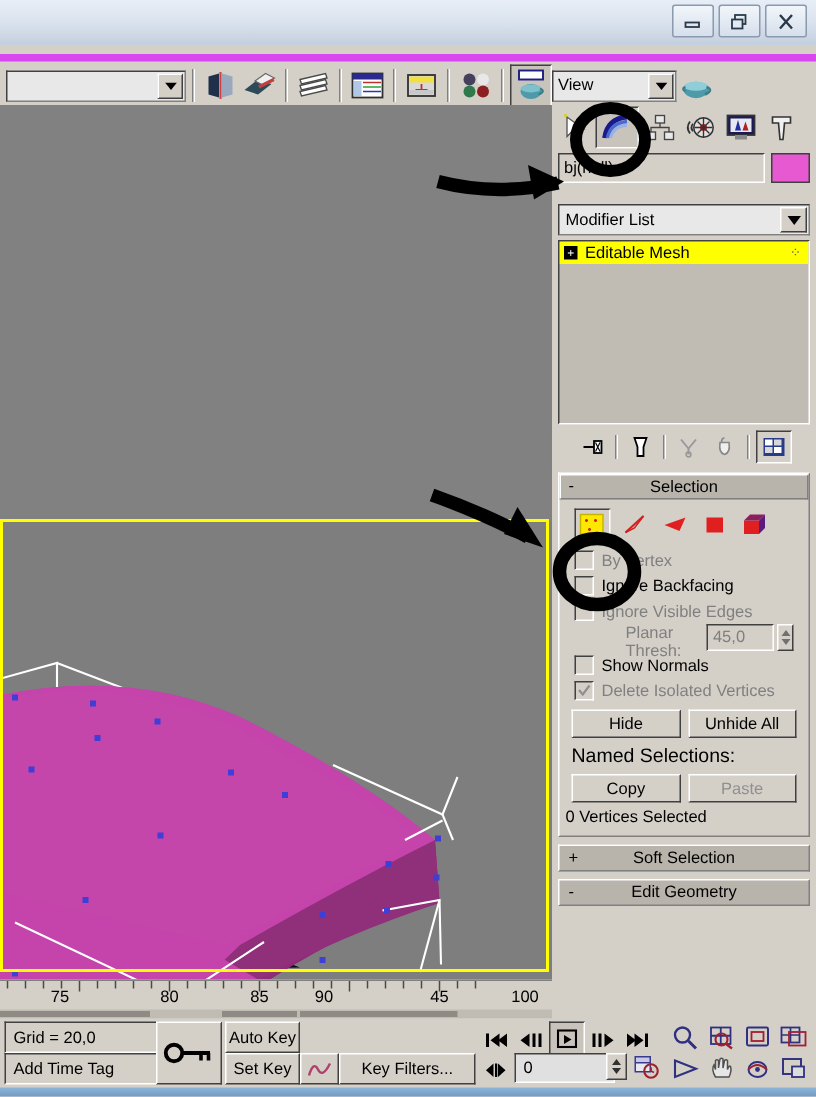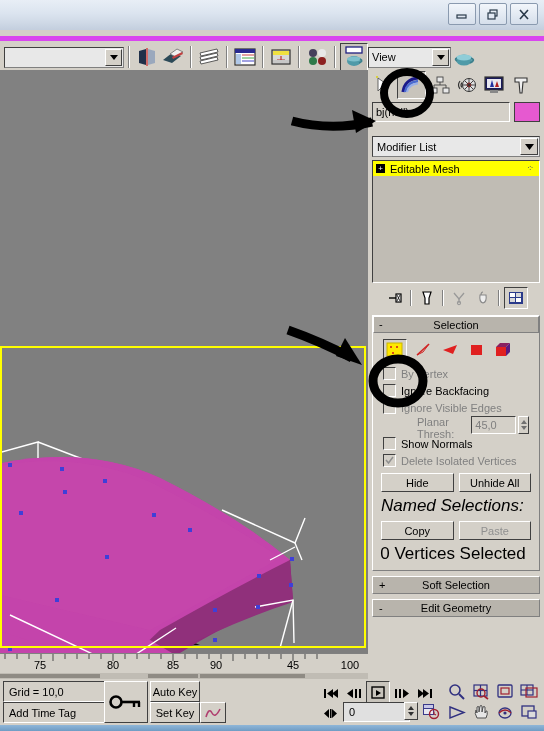--- a/index.html
+++ b/index.html
@@ -108,22 +108,22 @@
     display:flex;align-items:center;padding-left:3px;font-size:11px;}
   .spinfield.dim{color:#808080;}
   .spinner{width:12px;height:16px;background:#d4d0c8;border:1px solid #fff;
     border-right-color:#404040;border-bottom-color:#404040;
     display:flex;flex-direction:column;align-items:center;justify-content:center;}
   .btnrow{display:flex;gap:5px;padding:4px 4px 2px 4px;}
   .gbtn{flex:1;height:17px;background:#d4d0c8;border:1px solid #fff;
     border-right-color:#404040;border-bottom-color:#404040;
     display:flex;align-items:center;justify-content:center;font-size:11px;}
   .gbtn.dim{color:#909090;}
-  .noteline{font-size:17px;padding:2px 0 1px 4px;font-style:italic;}
-  .rightnote{font-size:17px;text-align:center;padding:2px 6px 1px 0;}
+  .noteline{font-size:13px;padding:2px 0 1px 4px;}
+  .rightnote{font-size:11px;text-align:left;padding:2px 6px 1px 0;}
   .rollbar{margin:5px 4px 0 4px;height:16px;background:#b8b4ac;
     border:1px solid #fff;border-right-color:#808080;border-bottom-color:#808080;
     display:flex;align-items:center;justify-content:center;position:relative;font-size:11px;}
   .rollbar .pm{position:absolute;left:6px;top:0;line-height:16px;}
 
   
   .statusbar{position:absolute;left:0;top:679px;width:544px;height:46px;background:#d4d0c8;}
   .sb-field{background:#d4d0c8;border:1px solid #808080;border-top-color:#404040;
     border-left-color:#404040;border-right-color:#fff;border-bottom-color:#fff;
     display:flex;align-items:center;padding-left:5px;font-size:11px;}
@@ -566,40 +566,41 @@
       <span class="pm">+</span>
       <span>Soft Selection</span>
     </div>
     <div class="rollbar">
       <span class="pm">-</span>
       <span>Edit Geometry</span>
     </div>
   </div>
 
   <div class="statusbar">
-    <div class="sb-field" style="position:absolute;left:3px;top:2px;width:96px;height:19px;">Grid = 10,0</div>
+    <div class="sb-field" style="position:absolute;left:3px;top:2px;width:96px;height:19px;">Grid = 20,0</div>
     <div class="sb-field" style="position:absolute;left:3px;top:23px;width:96px;height:19px;">Add Time Tag</div>
 
     <div class="mini-btn" style="position:absolute;left:104px;top:2px;width:42px;height:40px;">
       <svg width="34" height="18">
         <circle cx="7" cy="9" r="5.5" fill="none" stroke="#000" stroke-width="2.6"></circle>
         <path d="M12 9 L31 9" stroke="#000" stroke-width="2.6"></path>
         <path d="M25 9 L25 14 M30 9 L30 14" stroke="#000" stroke-width="2.4"></path>
       </svg>
     </div>
 
     <div class="mini-btn" style="position:absolute;left:150px;top:2px;width:48px;height:19px;">Auto Key</div>
     <div class="mini-btn" style="position:absolute;left:150px;top:23px;width:48px;height:19px;">Set Key</div>
 
 
     <div class="mini-btn" style="position:absolute;left:200px;top:23px;width:24px;height:19px;">
       <svg width="18" height="14">
         <path d="M2 11 Q5 1 8 7 Q11 13 16 3" stroke="#b04070" stroke-width="1.6" fill="none"></path>
       </svg>
     </div>
+    <div class="mini-btn" style="position:absolute;left:226px;top:23px;width:89px;height:19px;">Key Filters...</div>
 
     <div style="position:absolute;left:320px;top:2px;display:flex;align-items:center;gap:1px;">
       <span class="navicon">
         <svg width="18" height="14">
           <rect x="2" y="3" width="2" height="9" fill="#000"></rect>
           <path d="M11 3 L11 12 L5 7.5 Z" fill="#000"></path>
             <path d="M16 3 L16 12 L10 7.5 Z" fill="#000"></path>
         </svg>
       </span>
       <span class="navicon">

